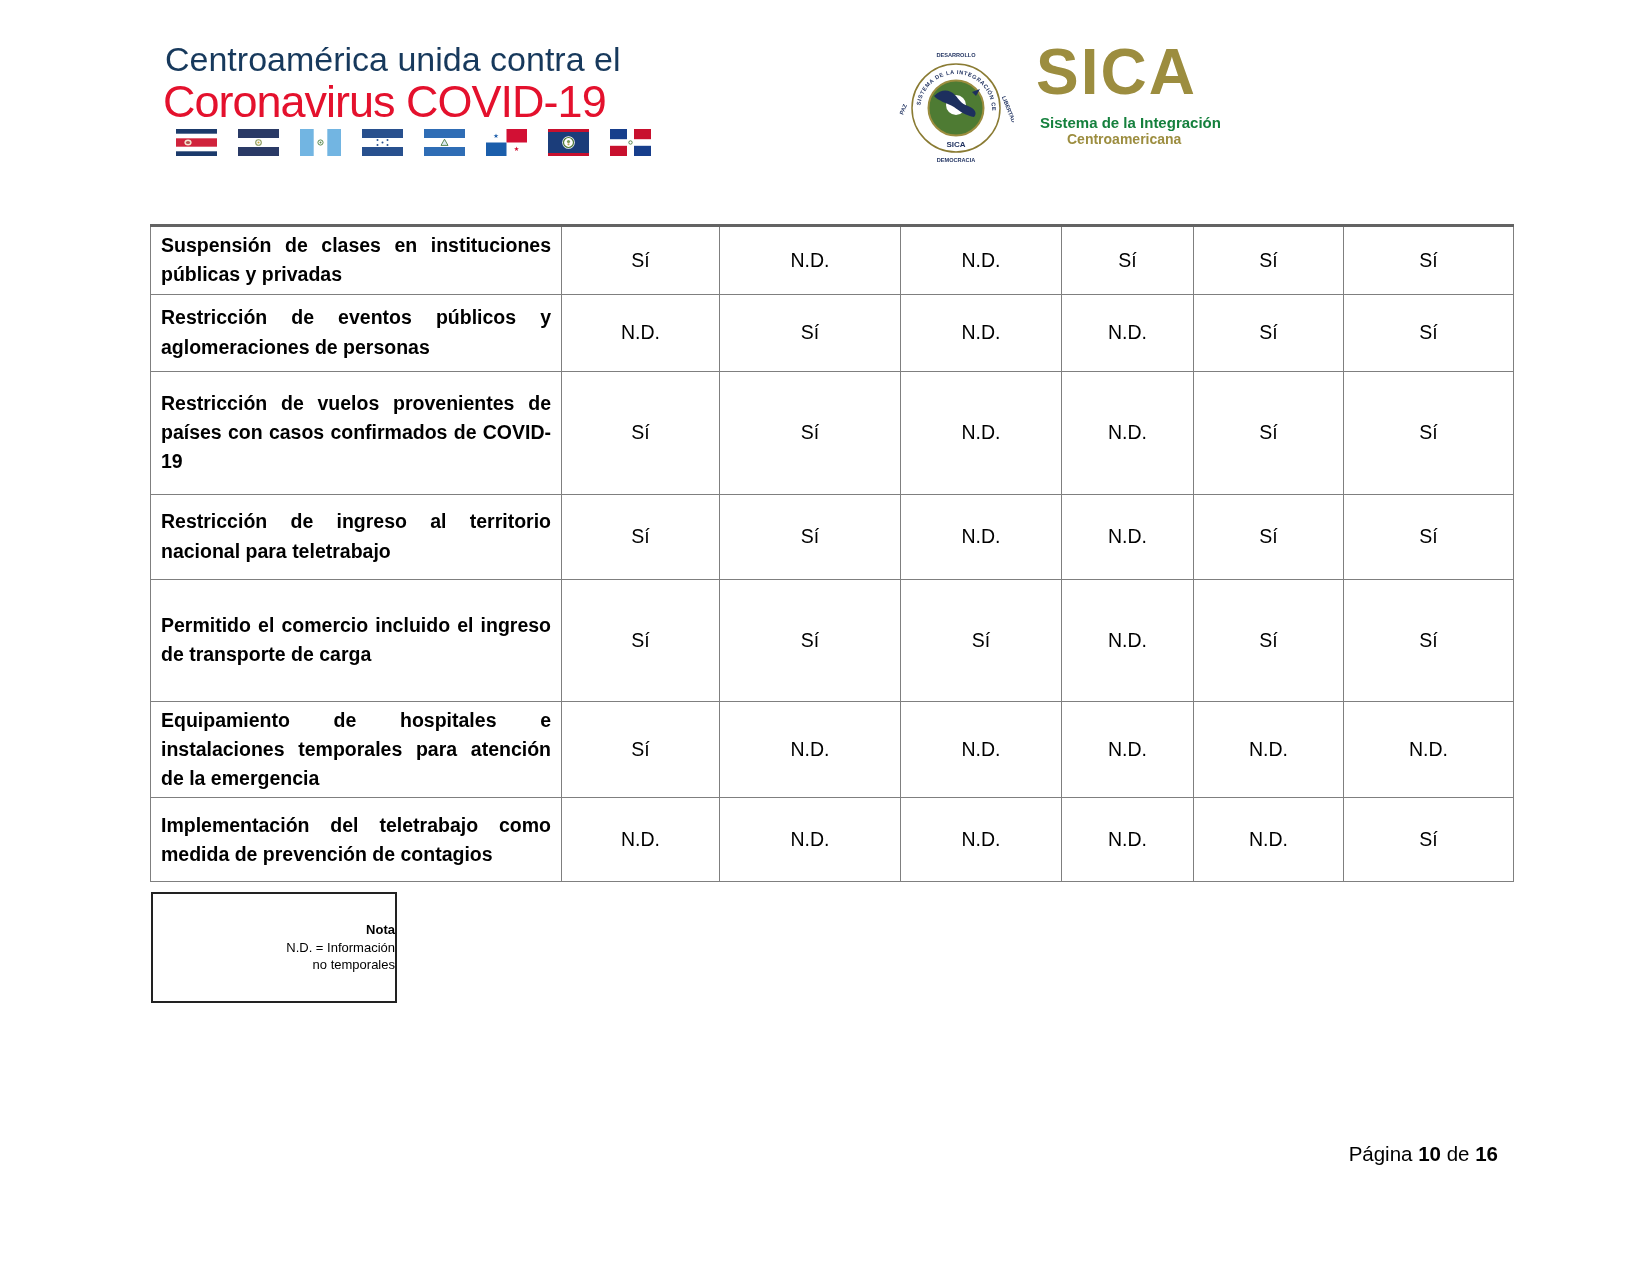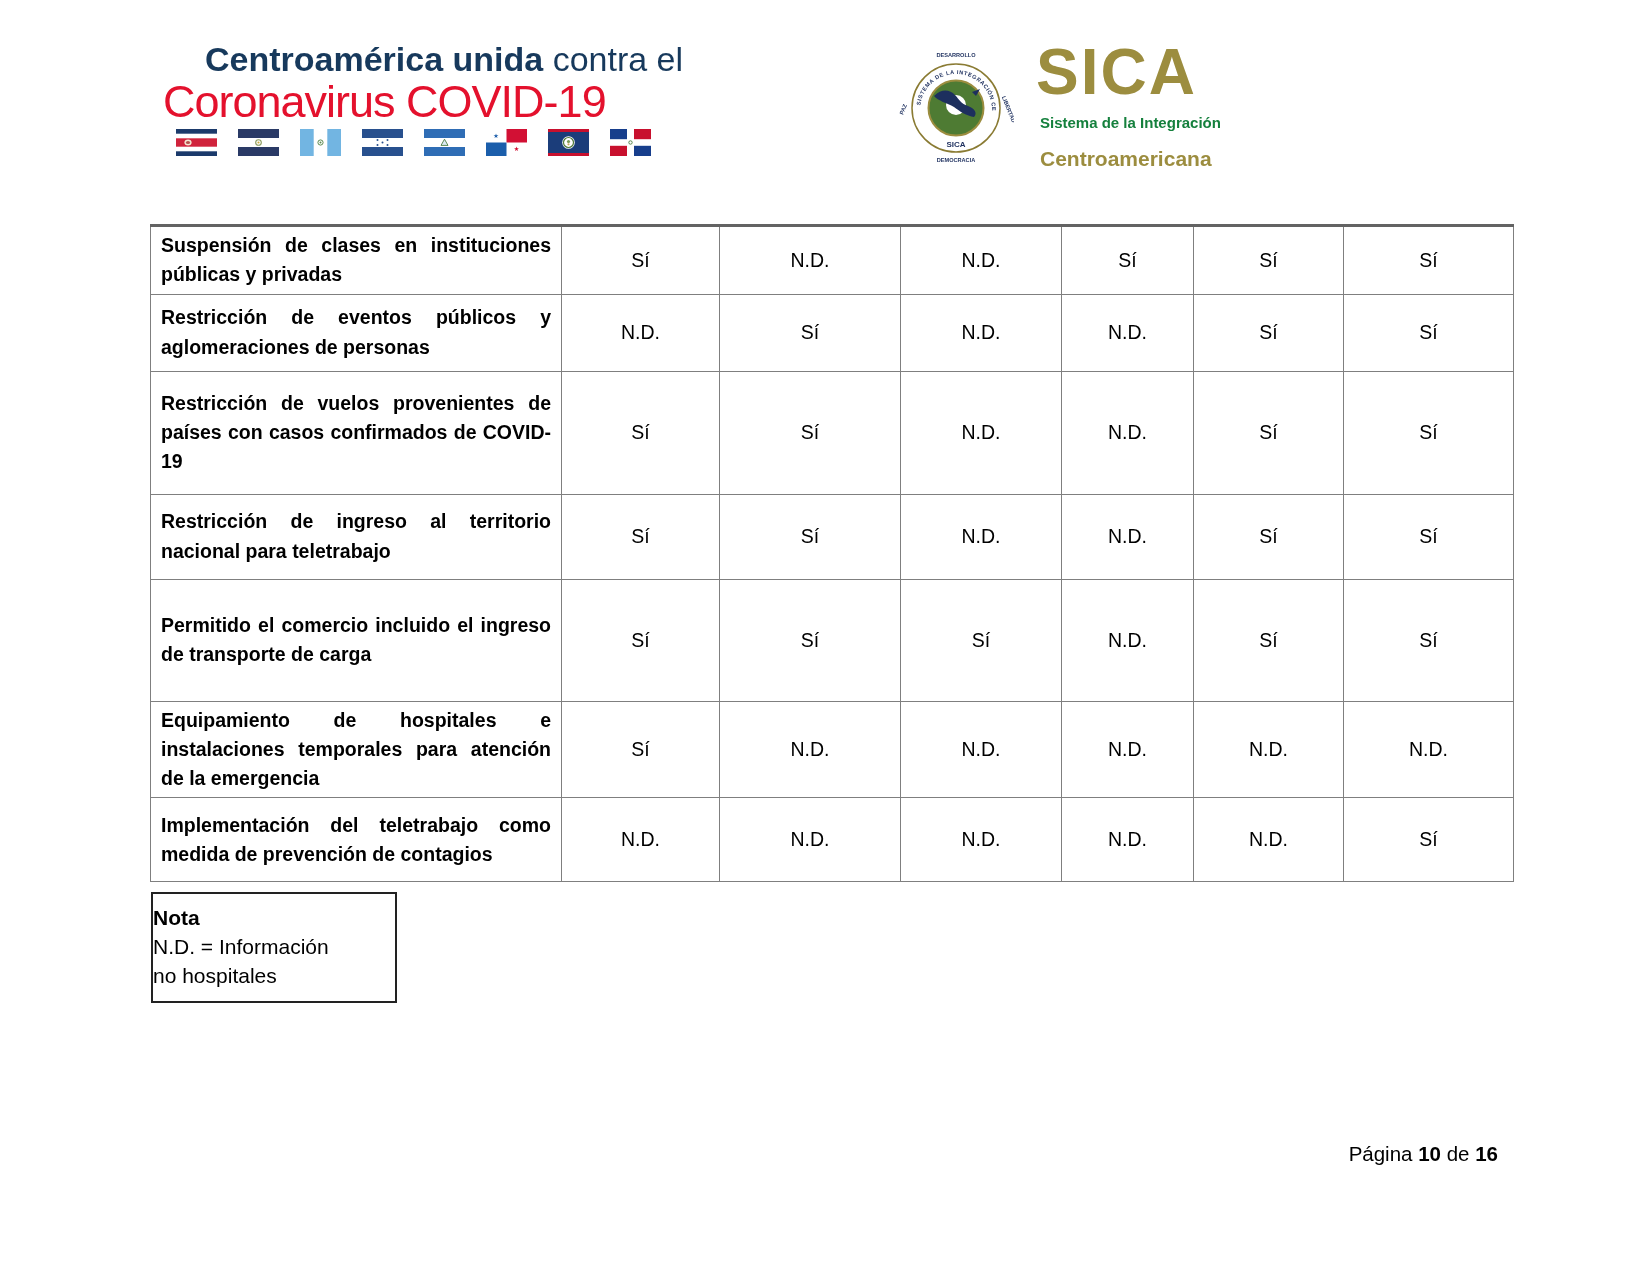--- a/index.html
+++ b/index.html
@@ -1,31 +1,31 @@
 <!DOCTYPE html>
 <html><head>
 <meta charset="utf-8">
 <style>
   html,body{margin:0;padding:0;background:#fff;}
   .page{position:relative;width:1650px;height:1275px;background:#fff;overflow:hidden;
         font-family:"Liberation Sans", sans-serif;color:#000;}
 
   
   .title1{position:absolute;left:165px;top:40px;font-size:34px;color:#17395c;white-space:nowrap;}
-  .title1 .b{font-weight:bold;margin-left:40px;}
+  .title1 .b{font-weight:normal;}
   .title2{position:absolute;left:163px;top:76px;font-size:45px;font-weight:normal;color:#e4112d;
           letter-spacing:-1px;white-space:nowrap;}
   .flags{position:absolute;left:176px;top:129px;display:flex;gap:21px;}
   .flags svg{display:block;}
 
   .seal{position:absolute;left:898px;top:48px;}
   .sica-word{position:absolute;left:1036px;top:40px;font-size:64px;font-weight:bold;
              color:#9c8d3f;letter-spacing:2px;line-height:1;}
   .sica-sub1{position:absolute;left:1040px;top:114px;font-size:15px;font-weight:bold;color:#15803d;}
-  .sica-sub2{position:absolute;left:1040px;top:131px;font-size:21px;font-weight:bold;color:#9c8d3f;margin-top:16px;}
+  .sica-sub2{position:absolute;left:1067px;top:131px;font-size:14px;font-weight:bold;color:#9c8d3f;}
 
   
   table.measures{position:absolute;left:150px;top:224px;width:1363px;border-collapse:collapse;
                  table-layout:fixed;}
   table.measures td{border:1px solid #7f7f7f;box-sizing:border-box;}
   table.measures tr:first-child td{border-top:3px solid #636363;}
   td.label-cell{font-weight:bold;font-size:19.5px;line-height:1.5;padding:4px 10px;
                 text-align:justify;text-align-last:left;vertical-align:middle;}
   td.value-cell{text-align:center;font-size:19.5px;vertical-align:middle;}
   col.c0{width:411px;} col.c1{width:158px;} col.c2{width:181px;}
@@ -33,22 +33,22 @@
   table.measures tr:nth-child(1) td{height:64px;}
   table.measures tr:nth-child(2) td{height:77px;}
   table.measures tr:nth-child(3) td{height:123px;}
   table.measures tr:nth-child(4) td{height:85px;}
   table.measures tr:nth-child(5) td{height:122px;}
   table.measures tr:nth-child(6) td{height:75px;}
   table.measures tr:nth-child(7) td{height:84px;}
 
   
   .note-box{position:absolute;left:151px;top:892px;width:246px;height:111px;border:2px solid #222;
-            box-sizing:border-box;display:flex;flex-direction:column;align-items:flex-start;
-            justify-content:center;font-size:21px;line-height:1.38;text-align:center;}
+            box-sizing:border-box;display:flex;flex-direction:column;align-items:flex-end;
+            justify-content:center;font-size:13px;line-height:1.38;text-align:center;}
   .note-title{font-weight:bold;}
 
   
   .footer{position:absolute;right:152px;top:1142px;font-size:20.5px;white-space:pre;}
   .footer b{font-weight:bold;}
 </style>
 </head>
 <body>
 
 <div class="page">
@@ -221,18 +221,18 @@
           <td class="value-cell">N.D.</td>
           <td class="value-cell">N.D.</td>
           <td class="value-cell">Sí</td>
         </tr>
       </tbody>
   </table>
 
   <div class="note-box">
     <div class="note-title">Nota</div>
     <div>N.D. = Información</div>
-    <div>no hospitales</div>
+    <div>no temporales</div>
   </div>
 
   <div class="footer"><span>Página </span><b>10</b><span> de </span><b>16</b></div>
 
 </div>
 
 </body></html>

